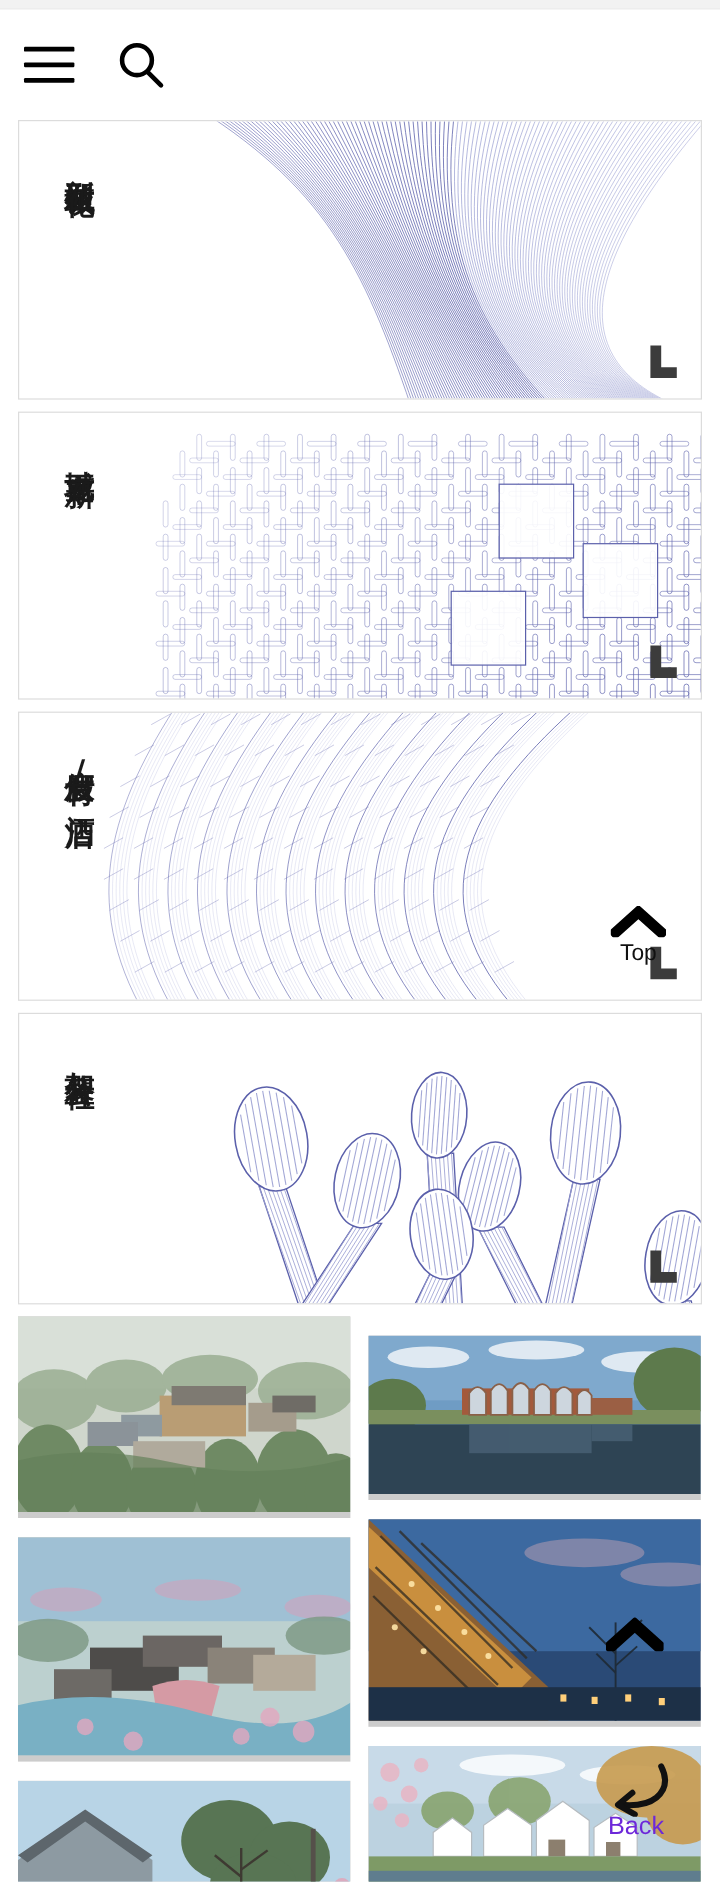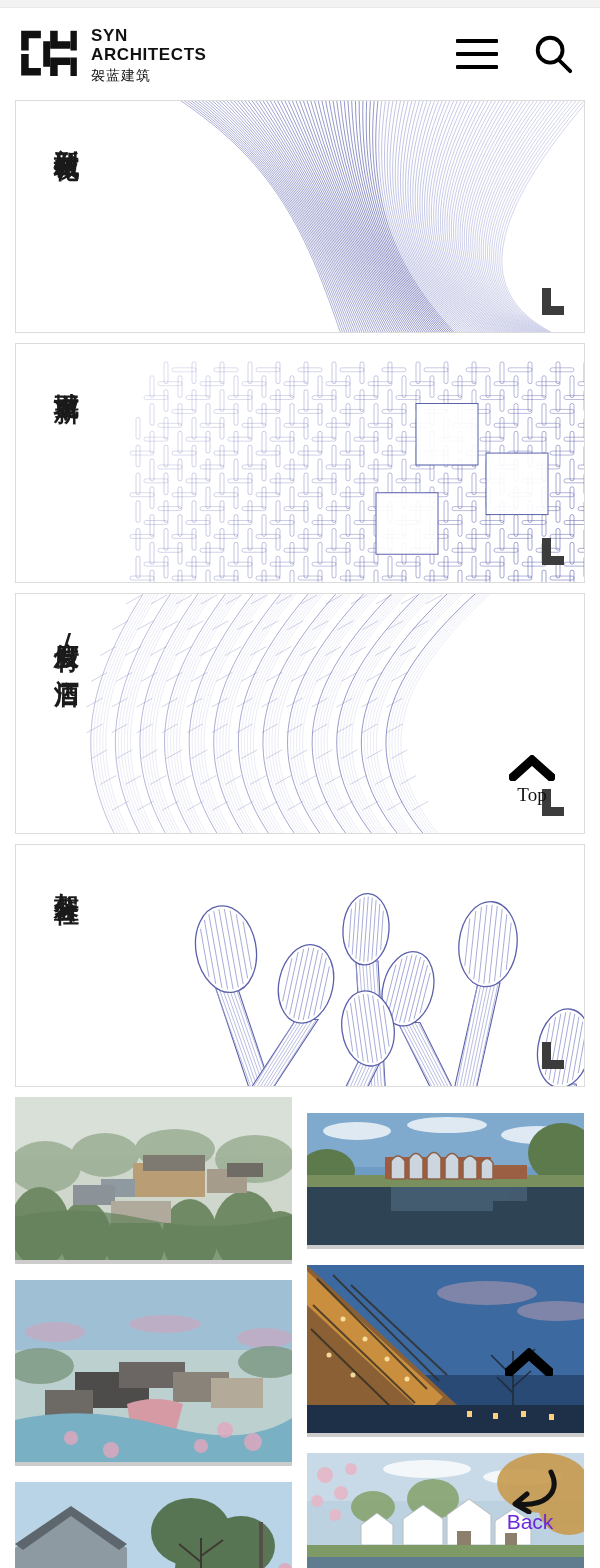--- a/index.html
+++ b/index.html
@@ -121,21 +121,21 @@
     display: flex;
     flex-direction: column;
     align-items: center;
     cursor: pointer;
   }
   .float-top .chev { width: 46px; height: 26px; }
   .float-top .lbl {
     font-size: 19px;
     color: #111;
     margin-top: 3px;
-    font-family: Liberation Serif, serif;
+    font-family: Liberation Sans, sans-serif;
   }
   .float-chev-2 {
     position: absolute;
     left: 505px;
     top: 1348px;
     width: 48px;
     height: 28px;
     z-index: 30;
     cursor: pointer;
   }
@@ -157,40 +157,20 @@
     margin-top: -4px;
     font-family: "Liberation Sans", sans-serif;
   }
 </style>
 </head>
 <body>
 
 <div class="top-strip"></div>
 
 <div class="header">
-  <div class="brand">
-    <span class="logo-mark">
-      <svg viewBox="0 0 100 100" width="58" height="58">
-        <g fill="#111">
-          <path d="M2 10 h34 v13 h-21 v21 h-13 z"></path>
-          <path d="M2 50 h13 v24 h21 v13 h-34 z"></path>
-          <path d="M52 10 h13 v18 h22 v13 h-35 z"></path>
-          <path d="M87 10 h11 v34 h-11 z"></path>
-          <path d="M52 56 h35 v13 h-22 v19 h-13 z"></path>
-          <path d="M87 56 h11 v32 h-11 z"></path>
-          <path d="M40 28 h12 v44 h-12 z"></path>
-        </g>
-      </svg>
-    </span>
-    <span class="brand-text">
-      <span class="brand-en-1">SYN</span>
-      <span class="brand-en-2">ARCHITECTS</span>
-      <span class="brand-cn">袈蓝建筑</span>
-    </span>
-  </div>
 
   <div class="header-actions">
     <button class="icon-btn">
       <span class="hamburger">
         <span></span>
           <span></span>
           <span></span>
       </span>
     </button>
     <button class="icon-btn">

